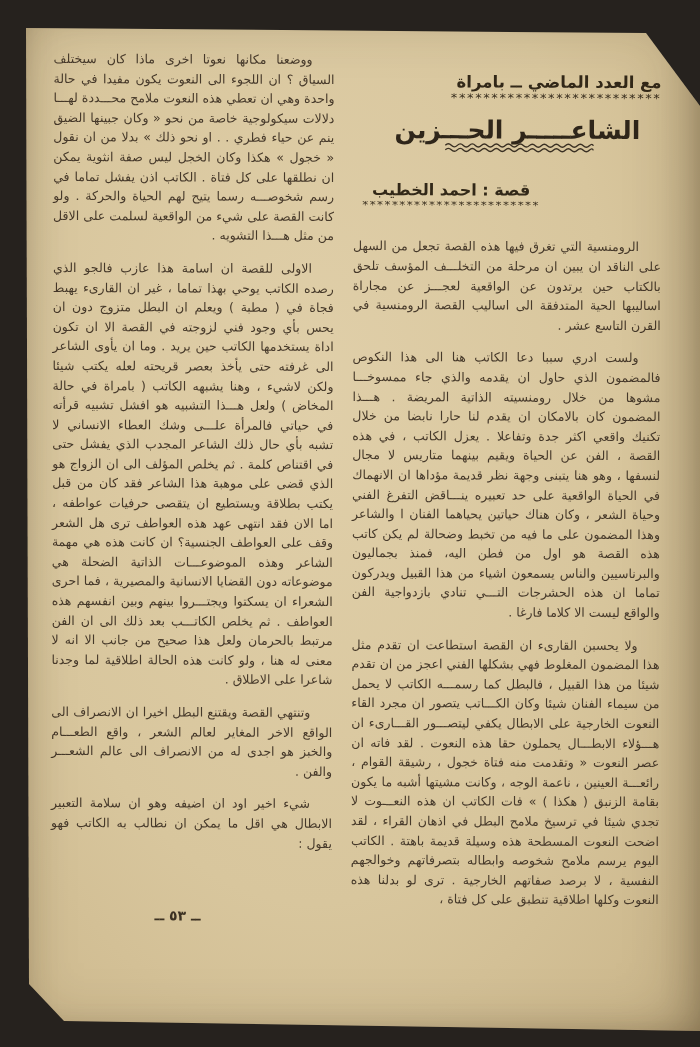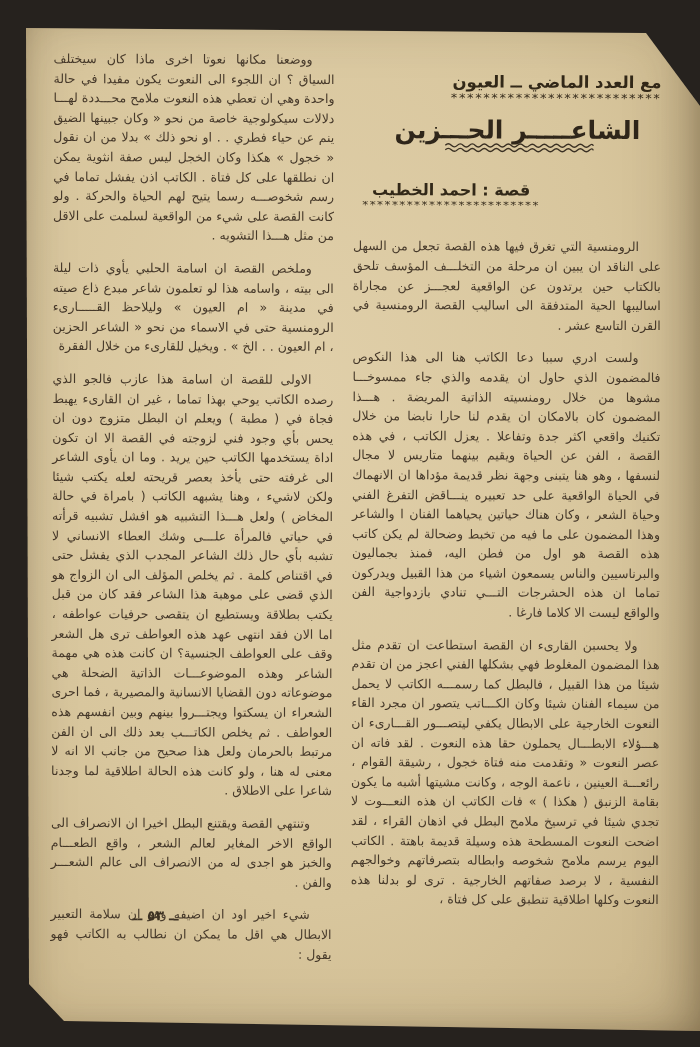--- a/index.html
+++ b/index.html
@@ -46,34 +46,34 @@
     color:#322818;margin:20px 0 0;transform:translateX(-56px);
   }
   .byline-stars{
     text-align:center;font-size:12px;letter-spacing:1.4px;line-height:9px;
     color:#3a2f1f;margin-top:2px;transform:translateX(-56px);
     overflow:hidden;white-space:nowrap;
   }
   .rc-body{margin-top:26px;}
 
   .page-number{
-    position:absolute;left:112px;top:908px;width:90px;text-align:center;
+    position:absolute;left:112px;top:908px;width:90px;
     direction:rtl;font-size:14px;font-weight:bold;color:#3c3122;letter-spacing:2px;
   }
 </style>
 </head>
 <body>
 
 <div class="scan-bg"></div>
 
 <div class="paper">
   <div class="content">
 
     <div class="col col-right">
-      <div class="kicker">مع العدد الماضي ــ العيون</div>
+      <div class="kicker">مع العدد الماضي ــ بامراة</div>
       <div class="stars">**************************</div>
 
       <div class="page-title">الشاعـــــر الحـــزين</div>
       <div class="wavy-wrap">
         <svg width="152" height="13" viewBox="0 0 152 13">
           <path d="M2,4 Q5,1 8,4 T14,4 T20,4 T26,4 T32,4 T38,4 T44,4 T50,4 T56,4 T62,4 T68,4 T74,4 T80,4 T86,4 T92,4 T98,4 T104,4 T110,4 T116,4 T122,4 T128,4 T134,4 T140,4 T146,4 T150,4" fill="none" stroke="#3a3023" stroke-width="1.4"></path>
           <path d="M2,8.5 Q5,5.5 8,8.5 T14,8.5 T20,8.5 T26,8.5 T32,8.5 T38,8.5 T44,8.5 T50,8.5 T56,8.5 T62,8.5 T68,8.5 T74,8.5 T80,8.5 T86,8.5 T92,8.5 T98,8.5 T104,8.5 T110,8.5 T116,8.5 T122,8.5 T128,8.5 T134,8.5 T140,8.5 T146,8.5 T150,8.5" fill="none" stroke="#3a3023" stroke-width="1.4"></path>
         </svg>
       </div>
 
@@ -82,21 +82,20 @@
 
       <div class="rc-body">
         <p>الرومنسية التي تغرق فيها هذه القصة تجعل من السهل على الناقد ان يبين ان مرحلة من التخلـــف المؤسف تلحق بالكتاب حين يرتدون عن الواقعية لعجـــز عن مجاراة اساليبها الحية المتدفقة الى اساليب القصة الرومنسية في القرن التاسع عشر .</p>
         <p>ولست ادري سببا دعا الكاتب هنا الى هذا النكوص فالمضمون الذي حاول ان يقدمه والذي جاء ممسوخـــا مشوها من خلال رومنسيته الذاتية المريضة . هـــذا المضمون كان بالامكان ان يقدم لنا حارا نابضا من خلال تكنيك واقعي اكثر جدة وتفاعلا . يعزل الكاتب ، في هذه القصة ، الفن عن الحياة ويقيم بينهما متاريس لا مجال لنسفها ، وهو هنا يتبنى وجهة نظر قديمة مؤداها ان الانهماك في الحياة الواقعية على حد تعبيره ينـــاقض التفرغ الفني وحياة الشعر ، وكان هناك حياتين يحياهما الفنان ا والشاعر وهذا المضمون على ما فيه من تخبط وضحالة لم يكن كاتب هذه القصة هو اول من فطن اليه، فمنذ بجماليون والبرناسيين والناس يسمعون اشياء من هذا القبيل ويدركون تماما ان هذه الحشرجات التـــي تنادي بازدواجية الفن والواقع ليست الا كلاما فارغا .</p>
         <p>ولا يحسبن القارىء ان القصة استطاعت ان تقدم مثل هذا المضمون المغلوط فهي بشكلها الفني اعجز من ان تقدم شيئا من هذا القبيل ، فالبطل كما رسمـــه الكاتب لا يحمل من سيماء الفنان شيئا وكان الكـــاتب يتصور ان مجرد القاء النعوت الخارجية على الابطال يكفي ليتصـــور القـــارىء ان هـــؤلاء الابطـــال يحملون حقا هذه النعوت . لقد فاته ان عصر النعوت « وتقدمت منه فتاة خجول ، رشيقة القوام ، رائعـــة العينين ، ناعمة الوجه ، وكانت مشيتها أشبه ما يكون بقامة الزنبق ( هكذا ) » فات الكاتب ان هذه النعـــوت لا تجدي شيئا في ترسيخ ملامح البطل في اذهان القراء ، لقد اضحت النعوت المسطحة هذه وسيلة قديمة باهتة . الكاتب اليوم يرسم ملامح شخوصه وابطاله بتصرفاتهم وخوالجهم النفسية ، لا برصد صفاتهم الخارجية . ترى لو بدلنا هذه النعوت وكلها اطلاقية تنطبق على كل فتاة ،</p>
       </div>
     </div>
 
     <div class="col col-left">
       <p>ووضعنا مكانها نعوتا اخرى ماذا كان سيختلف السياق ؟ ان اللجوء الى النعوت يكون مفيدا في حالة واحدة وهي ان تعطي هذه النعوت ملامح محـــددة لهـــا دلالات سيكولوجية خاصة من نحو « وكان جبينها الضيق ينم عن حياء فطري . . او نحو ذلك » بدلا من ان نقول « خجول » هكذا وكان الخجل ليس صفة انثوية يمكن ان نطلقها على كل فتاة . الكاتب اذن يفشل تماما في رسم شخوصـــه رسما يتيح لهم الحياة والحركة . ولو كانت القصة على شيء من الواقعية لسلمت على الاقل من مثل هـــذا التشويه .</p>
-      <p>وملخص القصة ان اسامة الحلبي يأوي ذات ليلة الى بيته ، واسامه هذا لو تعلمون شاعر مبدع ذاع صيته في مدينة « ام العيون » وليلاحظ القـــــارىء الرومنسية حتى في الاسماء من نحو « الشاعر الحزين ، ام العيون . . الخ » . ويخيل للقارىء من خلال الفقرة</p>
       <p>الاولى للقصة ان اسامة هذا عازب فالجو الذي رصده الكاتب يوحي بهذا تماما ، غير ان القارىء يهبط فجاة في ( مطبة ) ويعلم ان البطل متزوج دون ان يحس بأي وجود فني لزوجته في القصة الا ان تكون اداة يستخدمها الكاتب حين يريد . وما ان يأوى الشاعر الى غرفته حتى يأخذ بعصر قريحته لعله يكتب شيئا ولكن لاشيء ، وهنا يشبهه الكاتب ( بامراة في حالة المخاض ) ولعل هـــذا التشبيه هو افشل تشبيه قرأته في حياتي فالمرأة علـــى وشك العطاء الانساني لا تشبه بأي حال ذلك الشاعر المجدب الذي يفشل حتى في اقتناص كلمة . ثم يخلص المؤلف الى ان الزواج هو الذي قضى على موهبة هذا الشاعر فقد كان من قبل يكتب بطلاقة ويستطيع ان يتقصى حرفيات عواطفه ، اما الان فقد انتهى عهد هذه العواطف ترى هل الشعر وقف على العواطف الجنسية؟ ان كانت هذه هي مهمة الشاعر وهذه الموضوعـــات الذاتية الضحلة هي موضوعاته دون القضايا الانسانية والمصيرية ، فما احرى الشعراء ان يسكتوا ويجتـــروا بينهم وبين انفسهم هذه العواطف . ثم يخلص الكاتـــب بعد ذلك الى ان الفن مرتبط بالحرمان ولعل هذا صحيح من جانب الا انه لا معنى له هنا ، ولو كانت هذه الحالة اطلاقية لما وجدنا شاعرا على الاطلاق .</p>
       <p>وتنتهي القصة ويقتنع البطل اخيرا ان الانصراف الى الواقع الاخر المغاير لعالم الشعر ، واقع الطعـــام والخبز هو اجدى له من الانصراف الى عالم الشعـــر والفن .</p>
       <p>شيء اخير اود ان اضيفه وهو ان سلامة التعبير الابطال هي اقل ما يمكن ان نطالب به الكاتب فهو يقول :</p>
     </div>
 
     <div class="page-number">ــ ٥٣ ــ</div>
 
   </div>
   <div class="shade"></div>
 </div>

